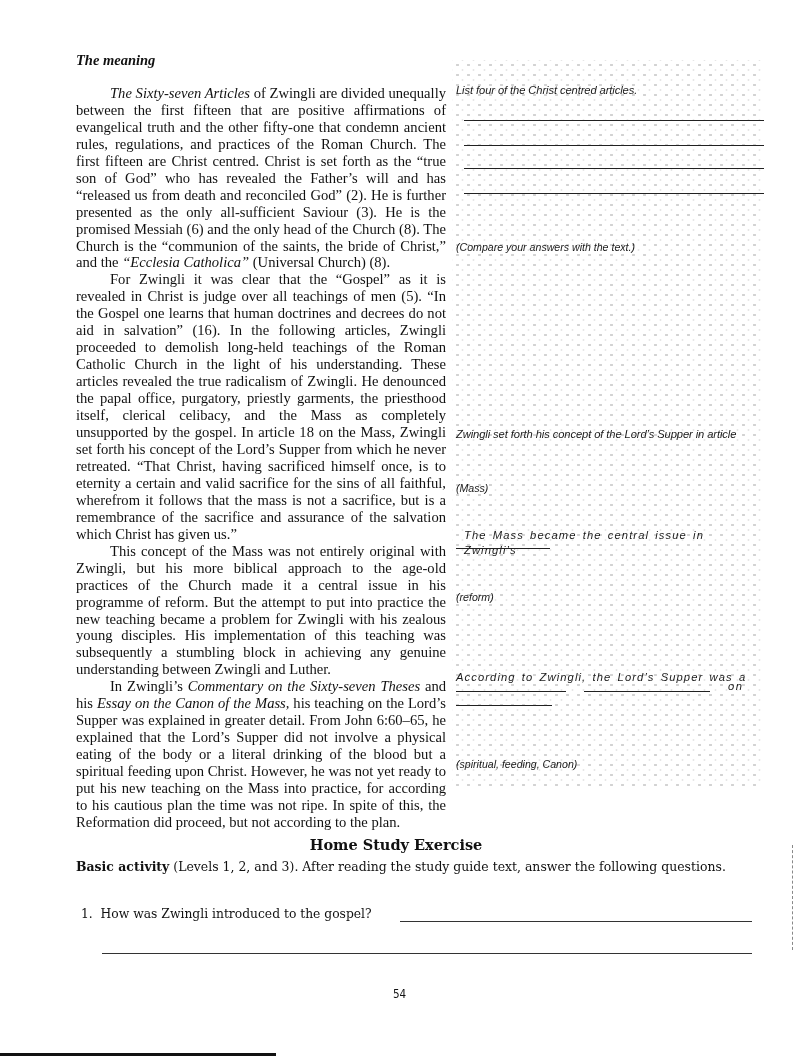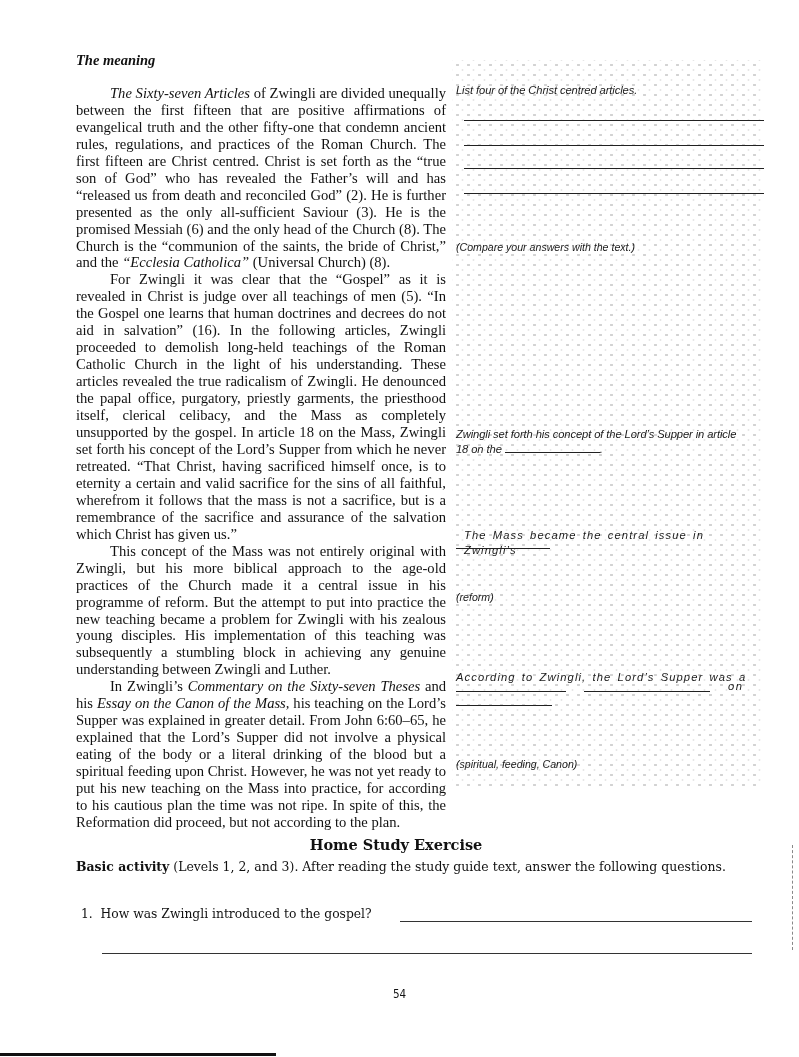--- a/index.html
+++ b/index.html
@@ -90,21 +90,23 @@
     <span class="answer-line" style="position:absolute;left:12px;width:300px;top:60px;"></span>
     <span class="answer-line" style="position:absolute;left:12px;width:300px;top:85px;"></span>
     <span class="answer-line" style="position:absolute;left:12px;width:300px;top:108px;"></span>
     <span class="answer-line" style="position:absolute;left:12px;width:300px;top:133px;"></span>
     <div class="sb-block" style="top:181px;">
       <p class="sb-answer">(Compare your answers with the text.)</p>
     </div>
 
     <div class="sb-block" style="top:367px;">
       <p class="sb-prompt">Zwingli set forth his concept of the Lord’s Supper in article</p>
-      <p class="sb-prompt"><span>18 on the</span> <span class="inline-blank"></span>.</p>
+    </div>
+    <div class="sb-block" style="top:422px;">
+      <p class="sb-answer">(Mass)</p>
     </div>
 
     <div class="sb-block" style="top:468px;margin-left:8px;">
       <p class="sb-prompt spaced">The Mass became the central issue in Zwingli’s</p>
     </div>
     <span class="answer-line" style="position:absolute;left:4px;width:94px;top:488px;"></span>
     <div class="sb-block" style="top:531px;">
       <p class="sb-answer">(reform)</p>
     </div>
 

